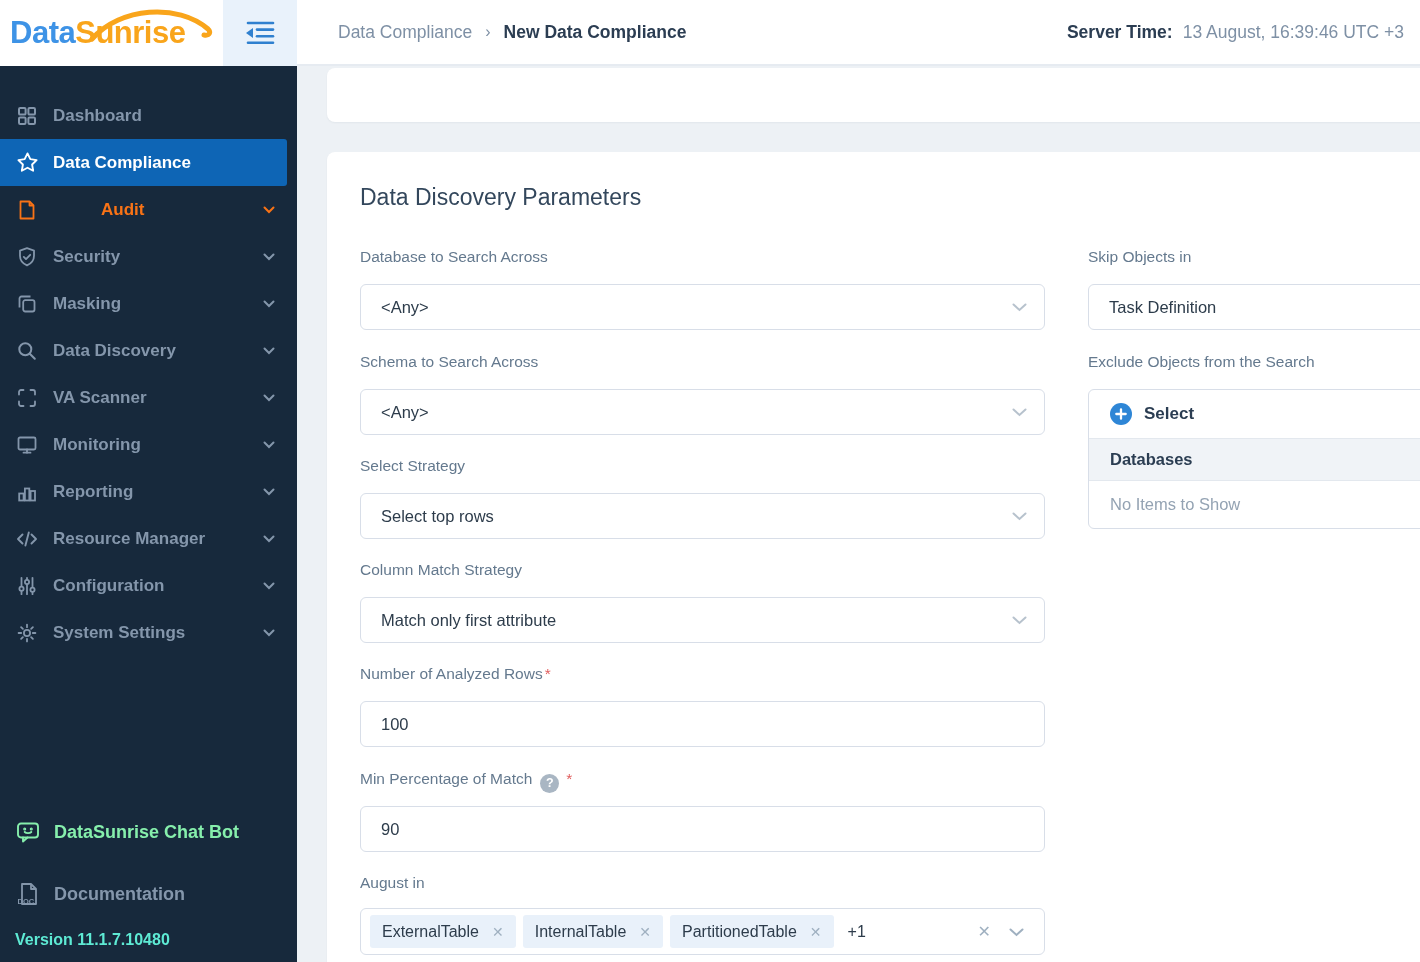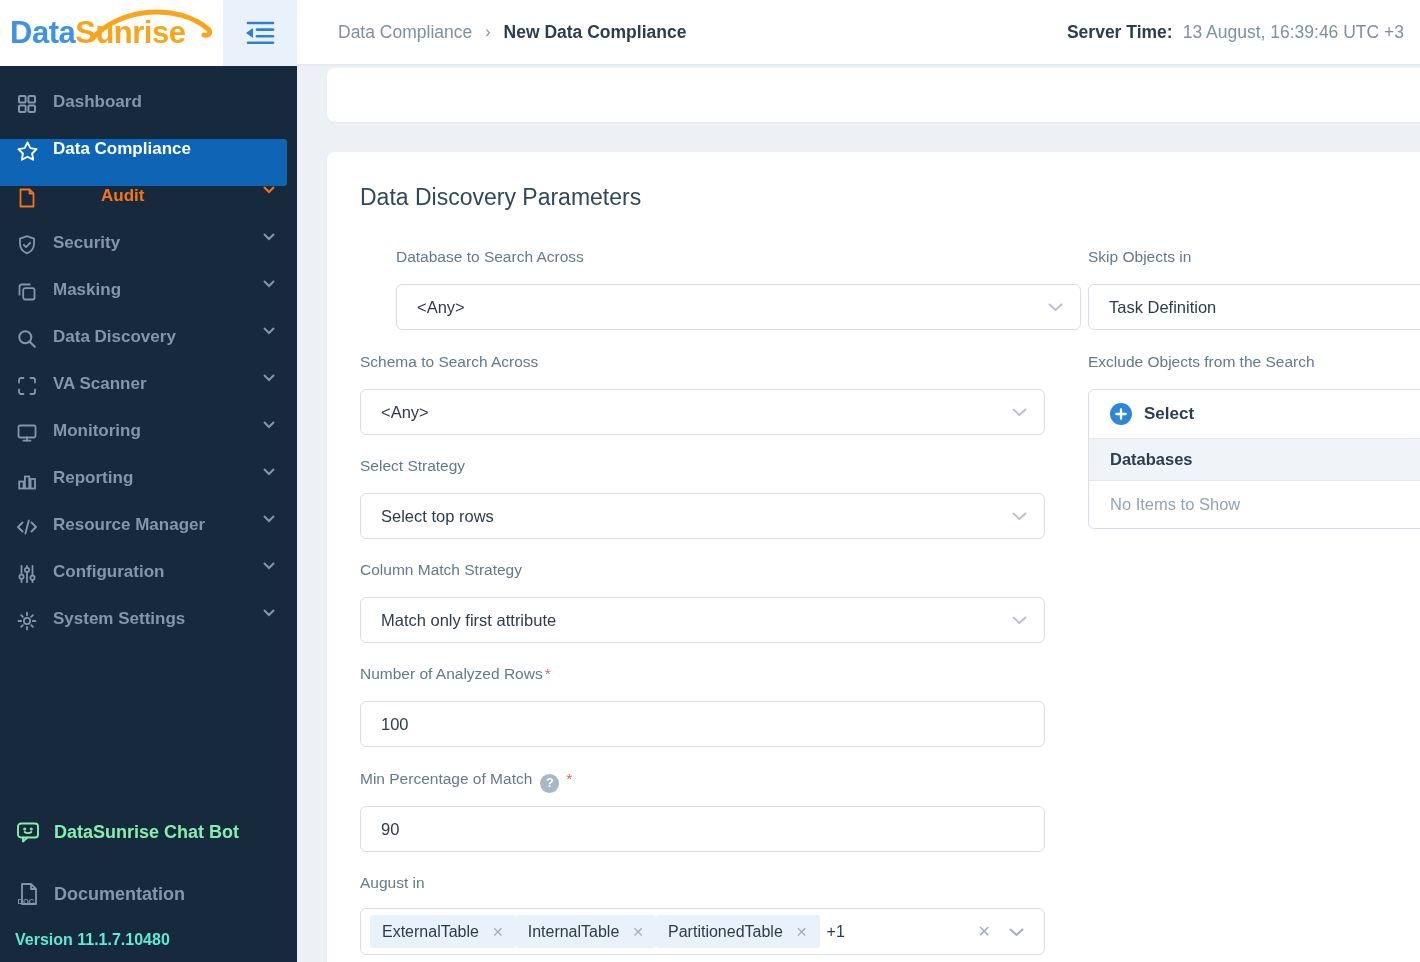--- a/index.html
+++ b/index.html
@@ -13,21 +13,21 @@
   
   .sidebar { position:absolute; left:0; top:0; width:297px; height:962px; background:#17293c; z-index:5; }
   .logo-bar { position:relative; height:66px; background:#ffffff; display:flex; align-items:center; }
   .logo { position:relative; margin-left:10px; font-size:31px; font-weight:bold; letter-spacing:-0.5px; cursor:pointer; }
   .logo .lg-blue { color:#3e93e6; }
   .logo .lg-orange { color:#f9a51b; }
   .logo-arc { position:absolute; left:76px; top:-12px; pointer-events:none; }
   .toggle-btn { position:absolute; right:0; top:0; width:74px; height:66px; background:#e9f2fb; display:flex; align-items:center; justify-content:center; cursor:pointer; }
 
   .nav { position:absolute; top:92px; left:0; width:297px; }
-  .nav-item { height:47px; display:flex; align-items:flex-start; padding:0 44px 0 15px; color:#8496ab; font-size:17px; font-weight:600; cursor:pointer; }
+  .nav-item { height:47px; display:flex; align-items:center; padding:0 44px 0 15px; color:#8496ab; font-size:17px; font-weight:600; cursor:pointer; }
   .nav-item .nico { width:24px; height:24px; margin-right:14px; flex:none; display:flex; align-items:center; justify-content:center; }
   .nav-item .chev { margin-left:auto; margin-right:-22px; display:flex; }
   .nav-item.active { background:#0e65b5; color:#ffffff; width:287px; border-radius:0 3px 3px 0; }
   .nav-item.bright { color:#f97316;gap:48px; }
 
   .side-footer-item { position:absolute; left:0; width:297px; height:48px; display:flex; align-items:center; padding:0 15px; font-size:18px; font-weight:600; cursor:pointer; }
   .side-footer-item .nico { width:26px; height:26px; margin-right:13px; display:flex; align-items:center; justify-content:center; }
   .chatbot-link { top:808px; color:#86efac;text-align:center; }
   .docs-link { top:870px; color:#8496ab; }
   .version-label { position:absolute; top:931px; left:15px; color:#5eead4; font-size:16px; font-weight:600; }
@@ -58,21 +58,21 @@
     border:1px solid #d8dee8; border-radius:6px; font-size:16.5px; color:#2d3c4b;
   }
   .select-box { display:flex; align-items:center; padding:0 44px 0 20px; cursor:pointer; }
   .sel-chev { position:absolute; right:17px; top:50%; margin-top:-4px; display:flex; }
   .text-input { padding:0 20px; font-family:"Liberation Sans", sans-serif; outline:none; }
 
   .col-left { position:absolute; left:33px; top:0; width:685px; }
   .col-right { position:absolute; left:761px; top:0; width:370px; }
 
   .multi-box { height:47px; display:flex; align-items:center; padding:0 84px 0 9px; cursor:pointer; }
-  .chip { display:flex; align-items:center; background:#e9f1fa; border-radius:3px; height:33px; padding:0 12px; font-size:16px; color:#2d3c4b; white-space:nowrap; }
+  .chip { display:flex; align-items:center; background:#e9f1fa; border-radius:3px; height:33px; padding:0 12px; margin-right:7px; font-size:16px; color:#2d3c4b; white-space:nowrap; }
   .chip-x { color:#9fb0c0; margin-left:13px; font-size:14px; cursor:pointer; }
   .more-count { margin-left:7px; font-size:16px; color:#2d3c4b; }
   .multi-clear { position:absolute; right:53px; top:50%; margin-top:-10px; color:#9fb0c0; font-size:16px; cursor:pointer; }
   .multi-chev { position:absolute; right:20px; top:50%; margin-top:-4px; display:flex; cursor:pointer; }
 
   .exclude-panel { position:absolute; left:0; width:100%; border:1px solid #d8dee8; border-radius:6px; background:#ffffff; overflow:hidden; }
   .ex-select-row { height:48px; display:flex; align-items:center; padding:0 21px; cursor:pointer; }
   .plus-icon { width:22px; height:22px; margin-right:12px; flex:none; display:flex; }
   .ex-select-label { font-size:17px; font-weight:700; color:#2b3d52; }
   .ex-group-row { height:42px; display:flex; align-items:center; padding:0 21px; background:#f0f3f7; border-top:1px solid #e3e8ee; font-size:16.5px; font-weight:700; color:#2b3d52; }
@@ -320,21 +320,21 @@
   </div>
 </div>
 
 <div class="card-fragment"></div>
 
 <div class="main-card">
   <div class="panel-title">Data Discovery Parameters</div>
 
   <div class="col-left">
 
-    <div class="field" style="top:96px; width:685px;margin-left:36px;">
+    <div class="field" style="top:96px; width:685px;">
       <div class="f-label">Database to Search Across</div>
       <div class="select-box" style="top:36px;">
         <span>&lt;Any&gt;</span>
         <span class="sel-chev">
             <svg width="15" height="9" viewBox="0 0 15 9" fill="none" stroke="#b7c2cd" stroke-width="2" stroke-linecap="round">
               <path d="M1.5 1.5l6 5.5 6-5.5"></path>
             </svg>
           </span>
       </div>
     </div>

